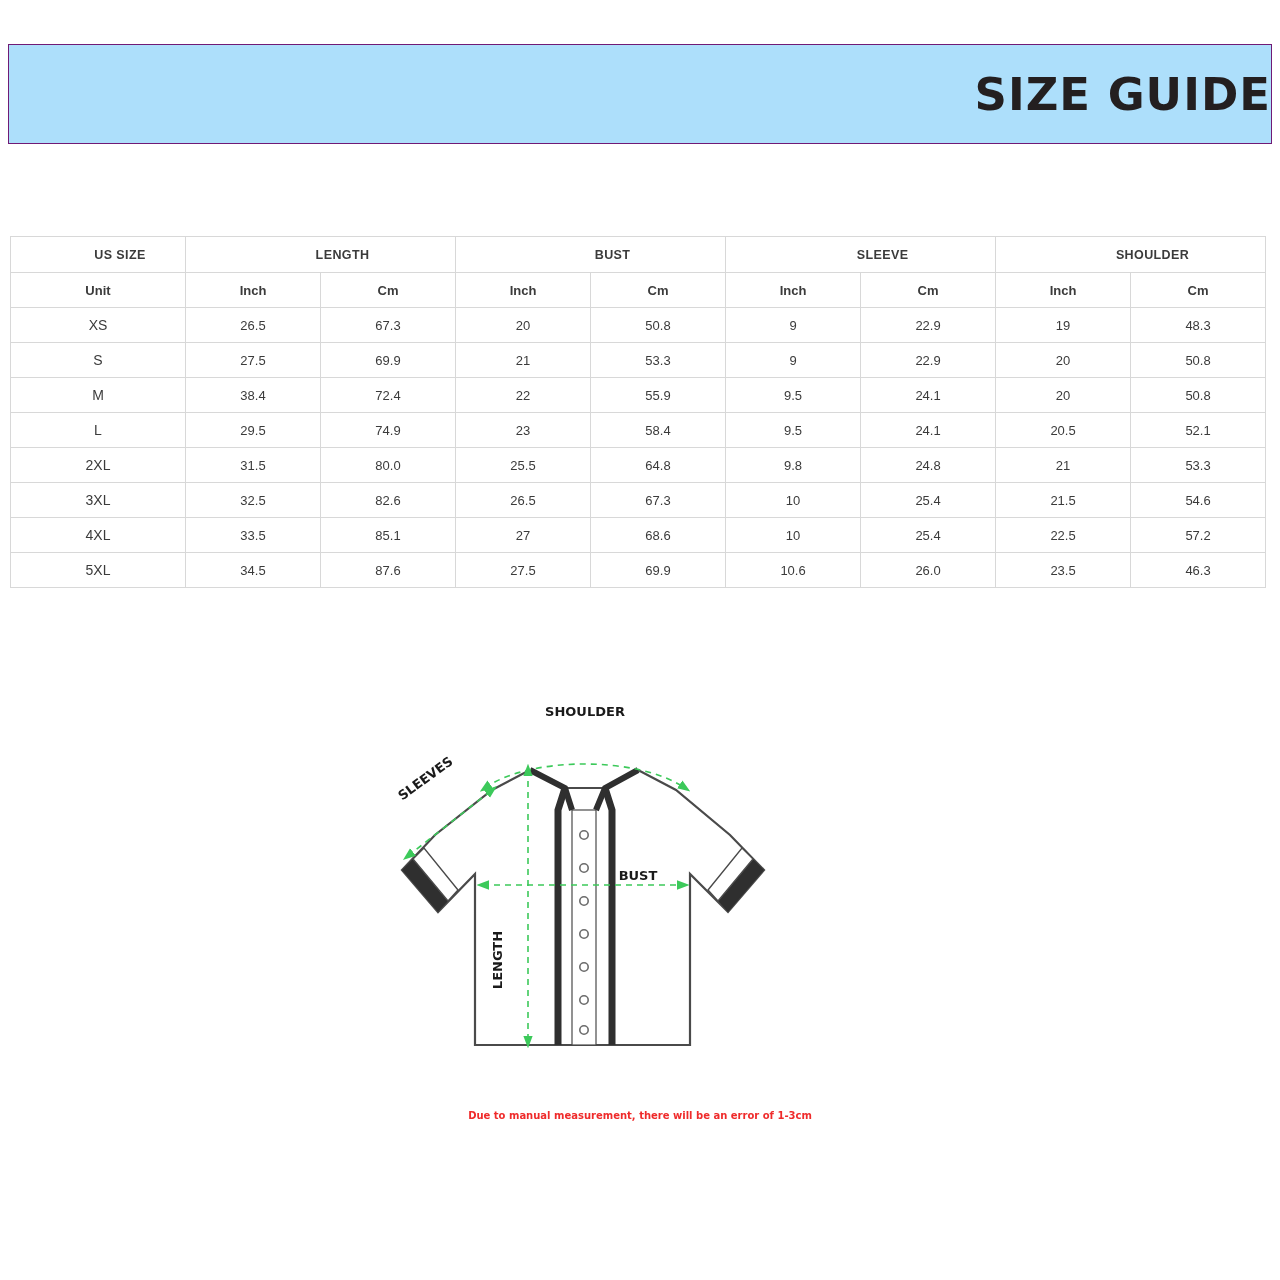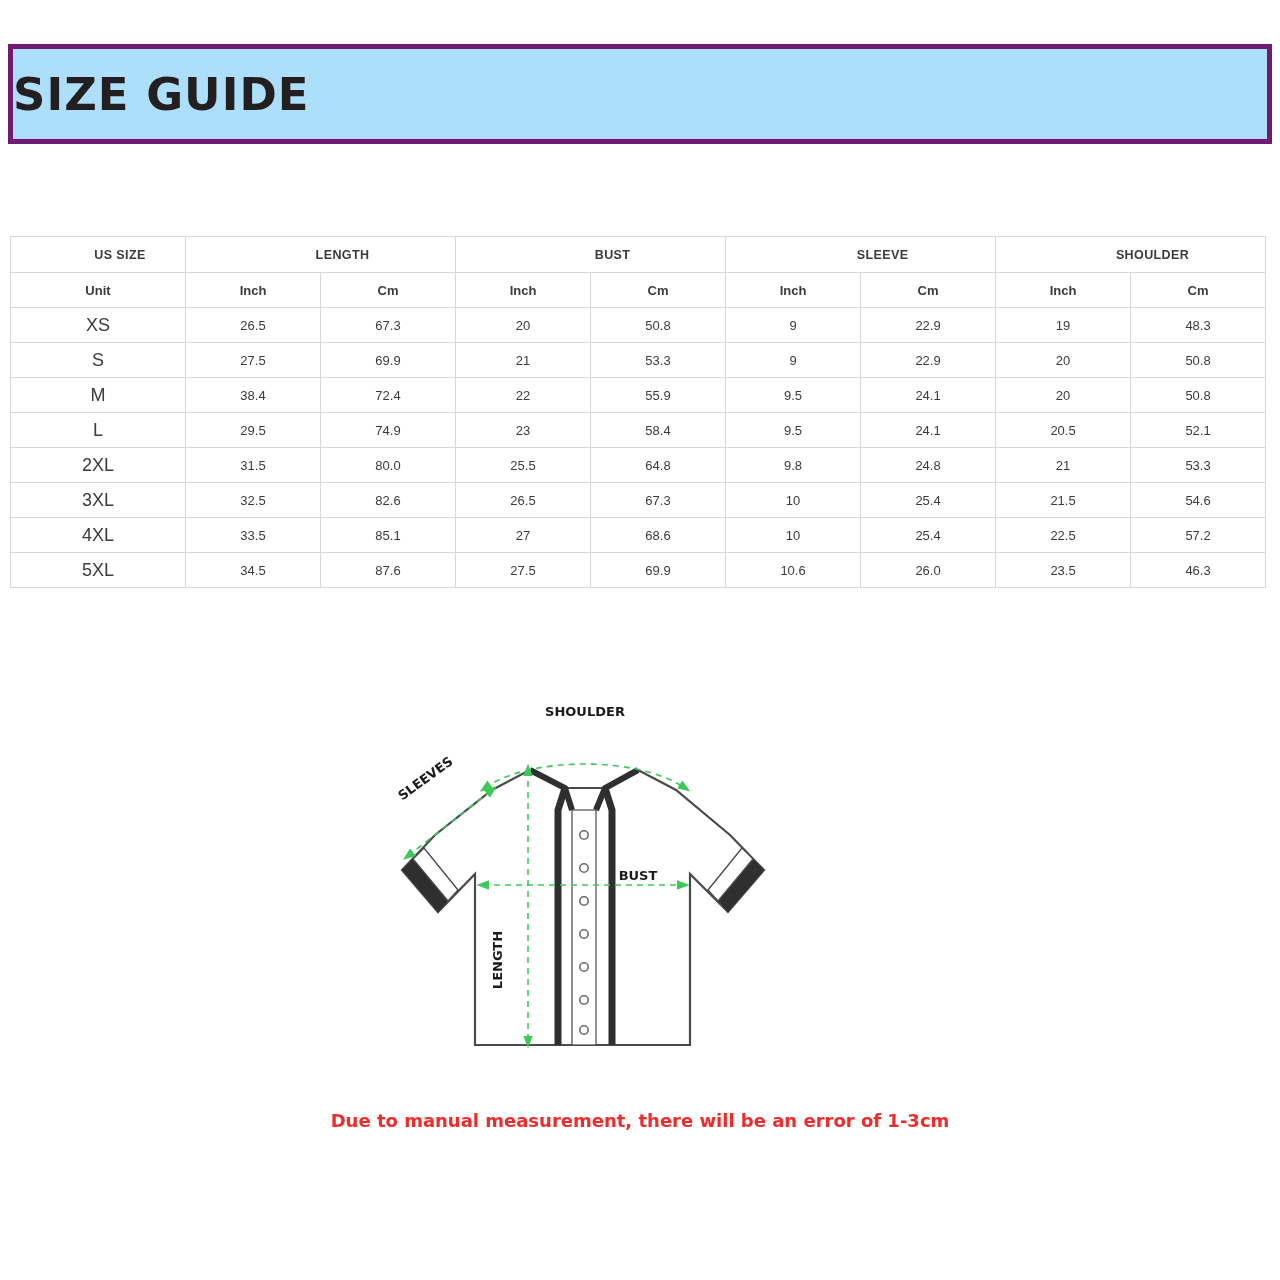--- a/index.html
+++ b/index.html
@@ -17,25 +17,25 @@
   }
 
   
   .header-banner {
     position: absolute;
     left: 8px;
     top: 44px;
     width: 1264px;
     height: 100px;
     background: #addffb;
-    border: 5px solid #701a75;
+    border: 1px solid #701a75;
     box-sizing: border-box;
     display: flex;
     align-items: center;
-    justify-content: flex-start;
+    justify-content: flex-end;
   }
   .header-title {
     font-size: 45px;
     font-weight: bold;
     letter-spacing: 1px;
     color: #231f20;
     font-family: "DejaVu Sans", sans-serif;
   }
 
   
@@ -65,21 +65,21 @@
     font-weight: bold;
     letter-spacing: 0.4px;
     height: 35px;
     padding-left: 44px;
   }
   table.size-table tr.unit-row td {
     font-weight: bold;
     font-size: 13px;
   }
   table.size-table td.size-cell {
-    font-size: 18px;
+    font-size: 14px;
   }
   .col-size { width: 175px; }
   .col-half { width: 135px; }
 
   
   .illustration {
     position: absolute;
     left: 0;
     top: 660px;
     width: 1280px;
@@ -89,21 +89,21 @@
     display: block;
     margin: 0 auto;
   }
   .note {
     position: absolute;
     left: 0;
     top: 1110px;
     width: 1280px;
     text-align: center;
     color: #ef2b2b;
-    font-size: 18px;
+    font-size: 10px;
     font-weight: bold;
     font-family: "DejaVu Sans", sans-serif;
   }
 </style>
 </head>
 <body>
 
 <div class="header-banner">
   <div class="header-title">SIZE GUIDE</div>
 </div>

